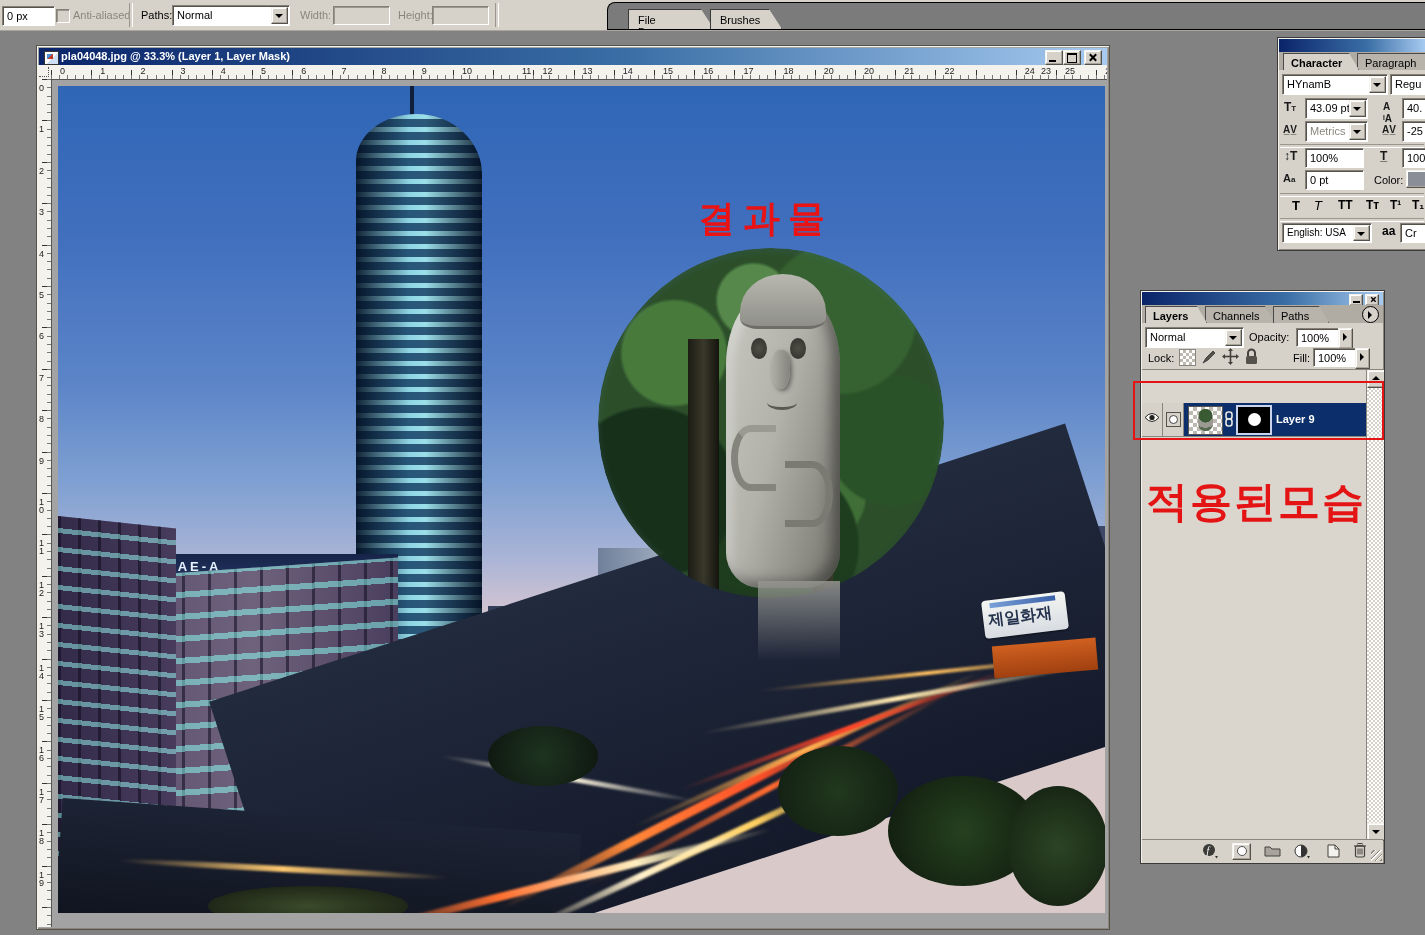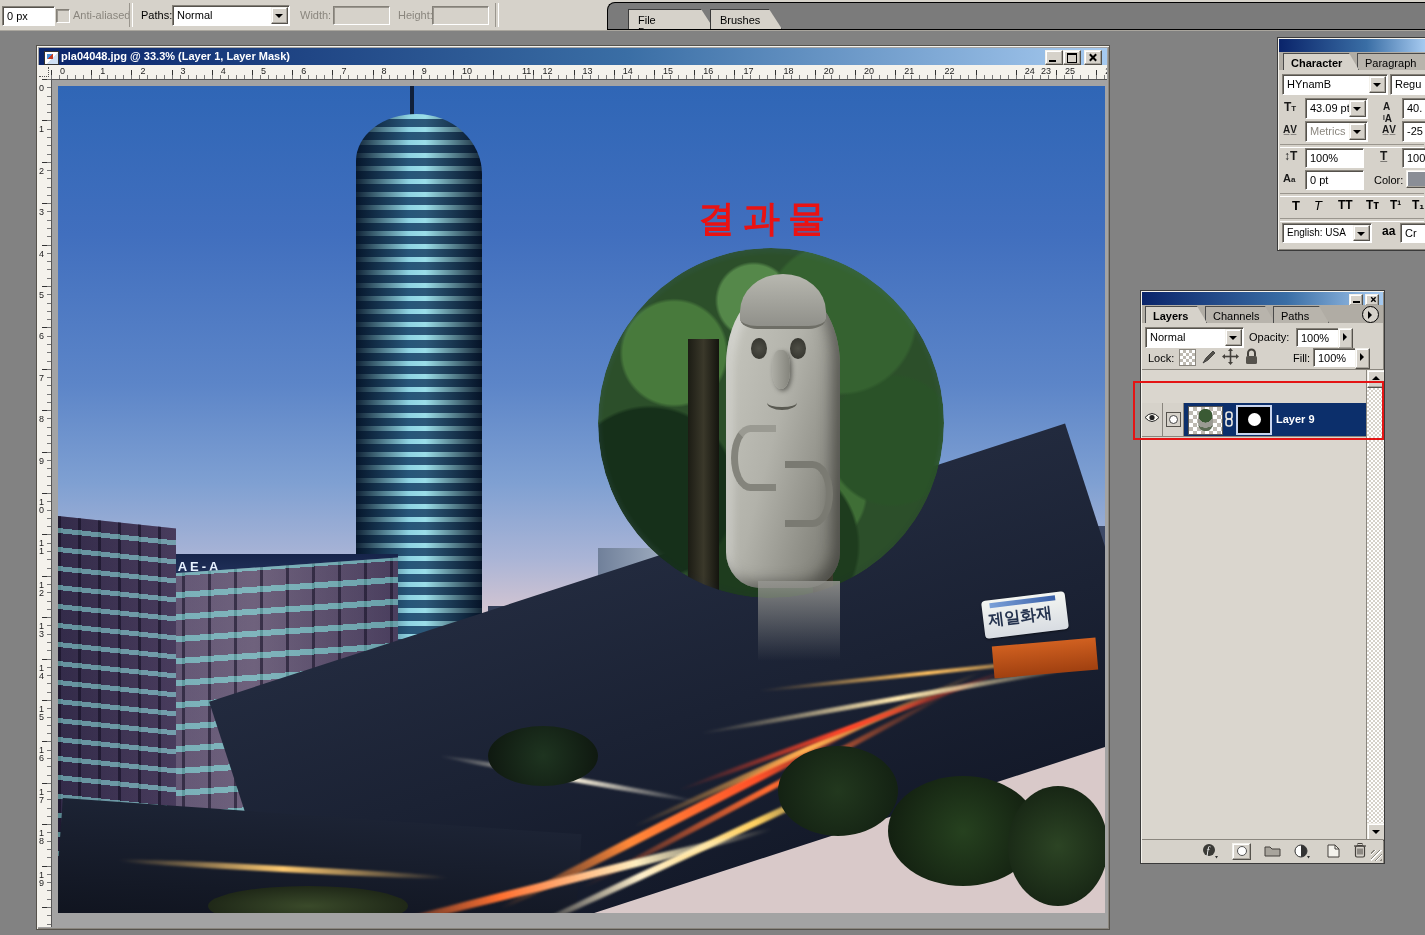--- a/index.html
+++ b/index.html
@@ -389,20 +389,21 @@
               <rect x="2" y="8" width="6" height="7" rx="2.5" fill="none" stroke="#e8e6e0" stroke-width="1.6"></rect>
             </svg>
         </div>
         <div class="abs" style="left:94px;top:2px;width:32px;height:26px;background:#000;border:2px solid #c8d4ee;box-shadow:inset 0 0 0 1px #000;">
           <div style="position:absolute;left:10px;top:6px;width:13px;height:13px;border-radius:50%;background:#fff;"></div>
         </div>
         <div class="abs t11" style="left:134px;top:10px;color:#fff;font-weight:bold;">Layer 9</div>
       </div>
 
 
+      <div class="abs red-note" style="left:4px;top:104px;font-size:42px;letter-spacing:2px;">적용된모습</div>
     </div>
 
     <div class="abs scroll-track" style="left:225px;top:79px;width:17px;height:469px;border-left:1px solid #8a867e;">
       <div class="sarr up raised" style="top:0;"></div>
       <div class="sarr down raised" style="top:453px;"></div>
     </div>
 
     <div class="abs" style="left:1px;top:548px;width:241px;height:23px;background:#d6d2ca;border-top:1px solid #8a867e;">
       <div class="abs" style="left:60px;top:3px;width:16px;height:16px;">
         <svg width="16" height="16" viewBox="0 0 16 16">

